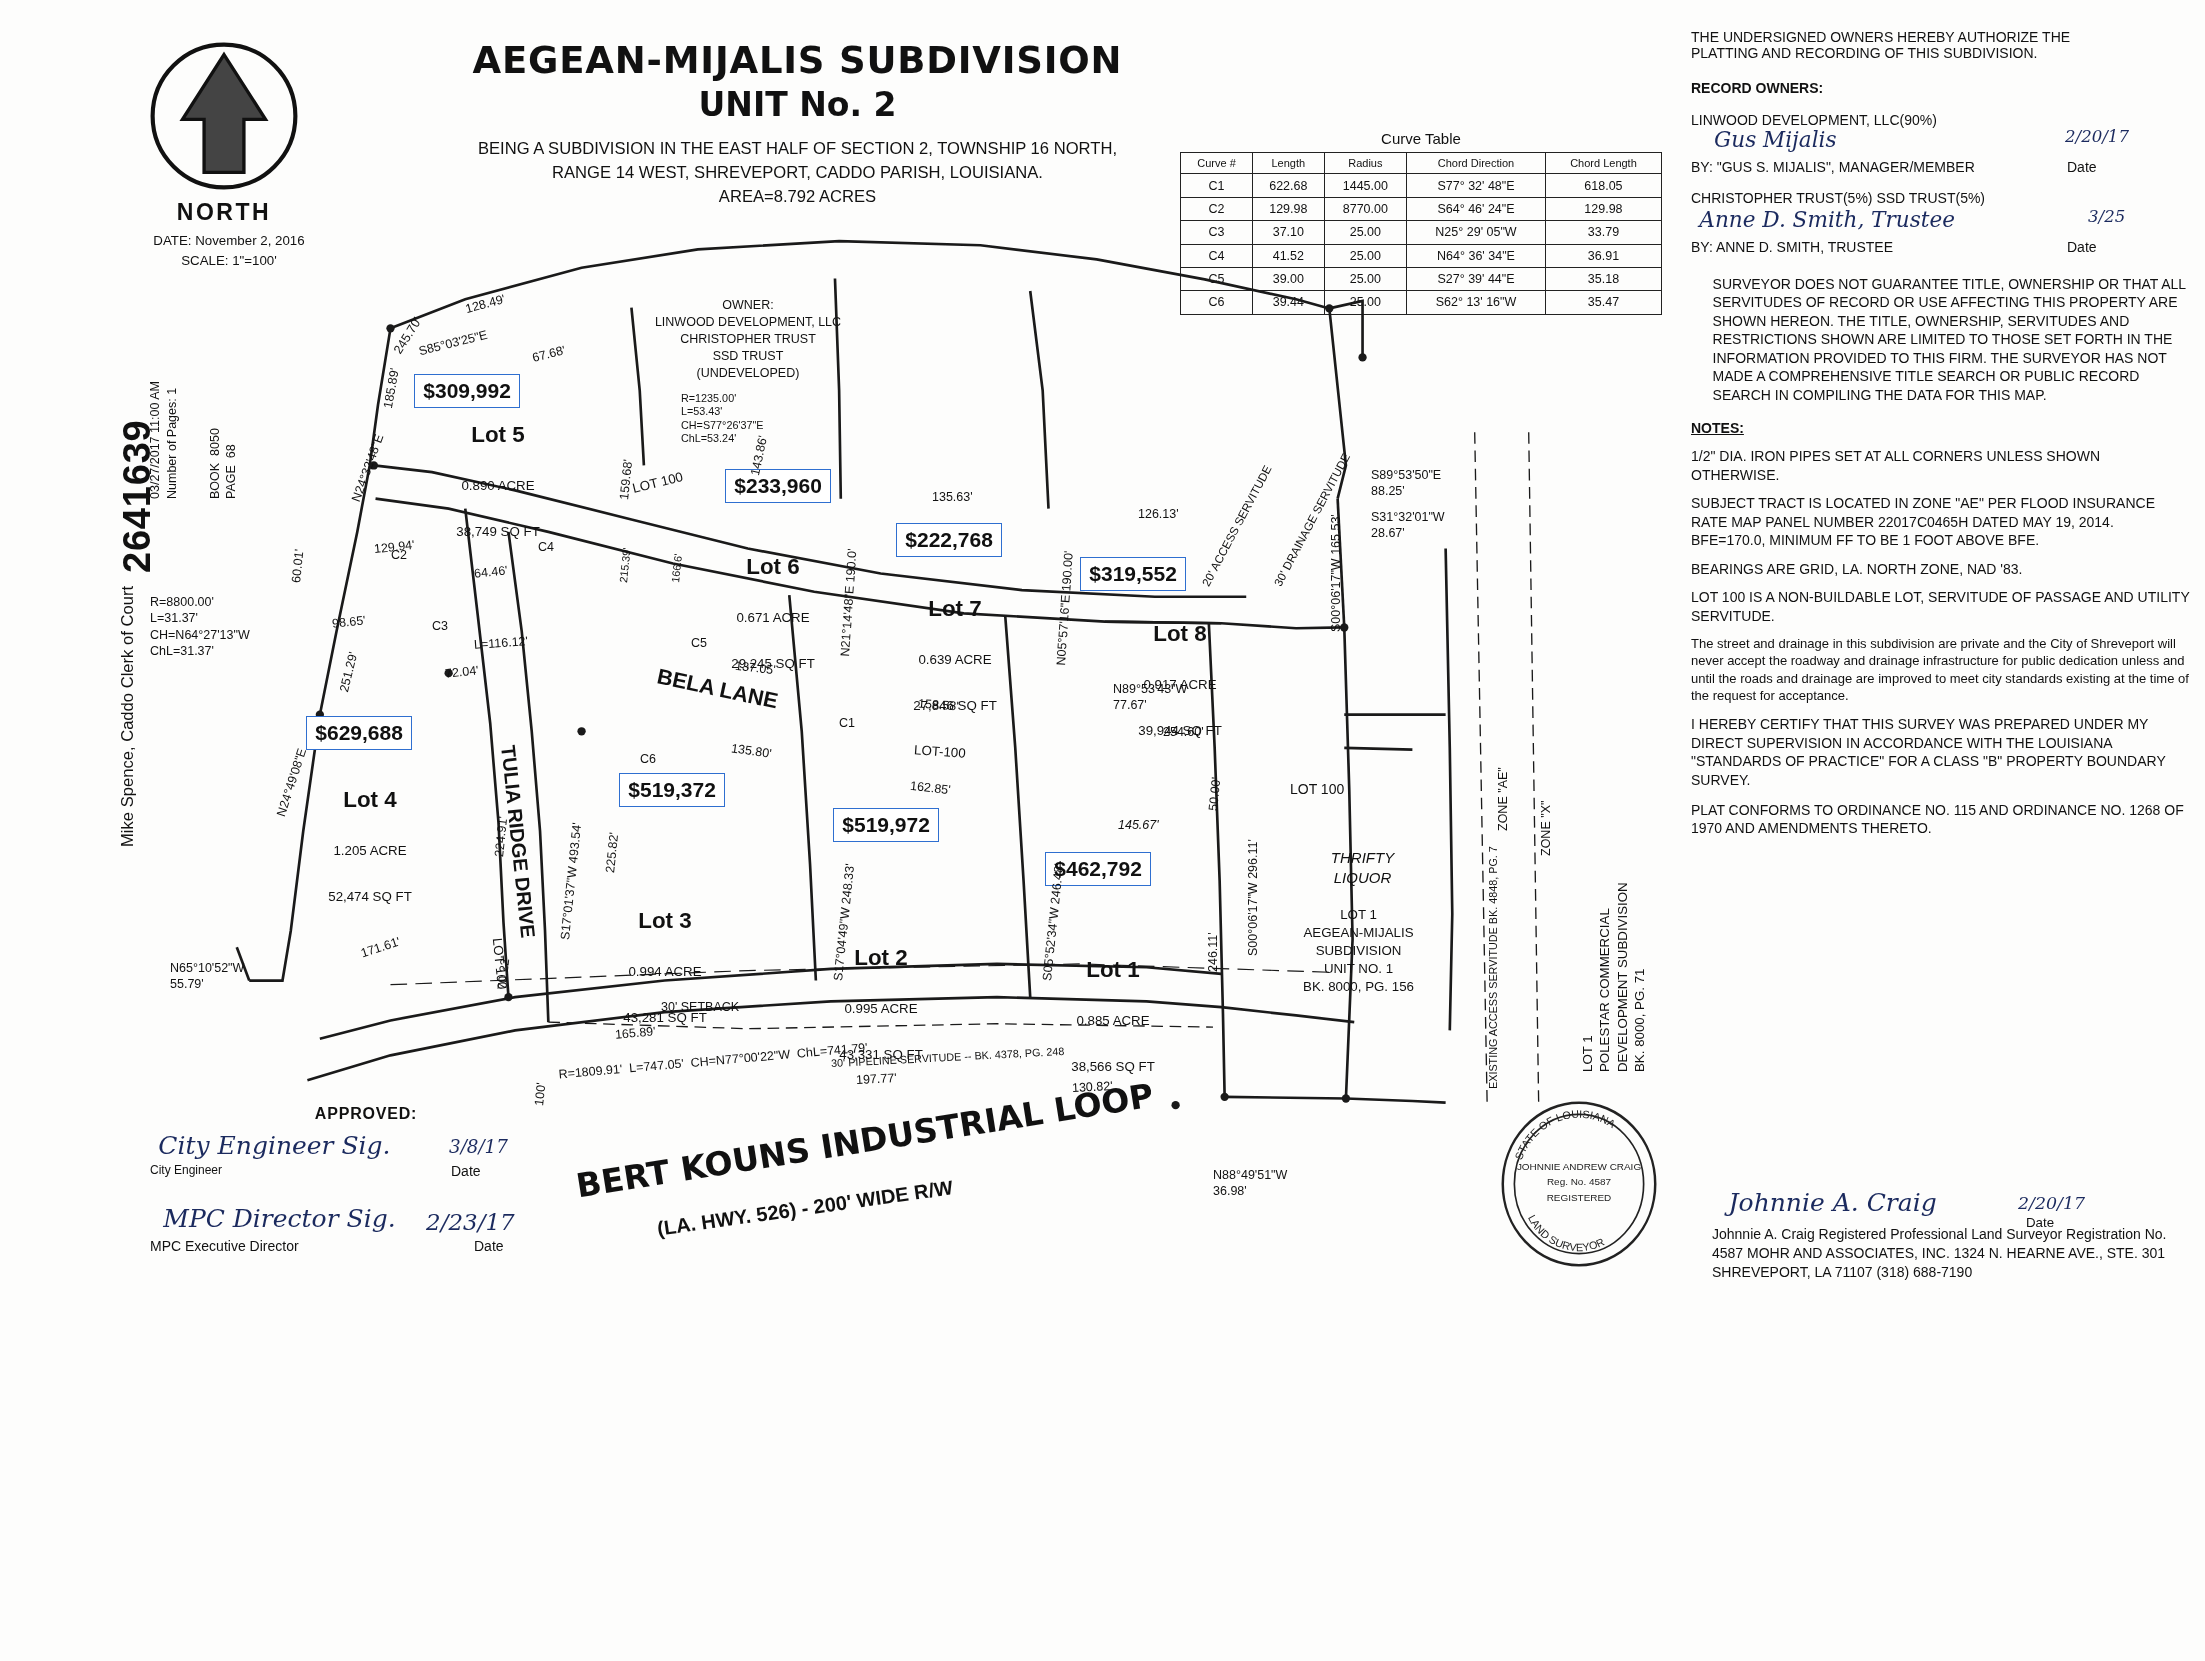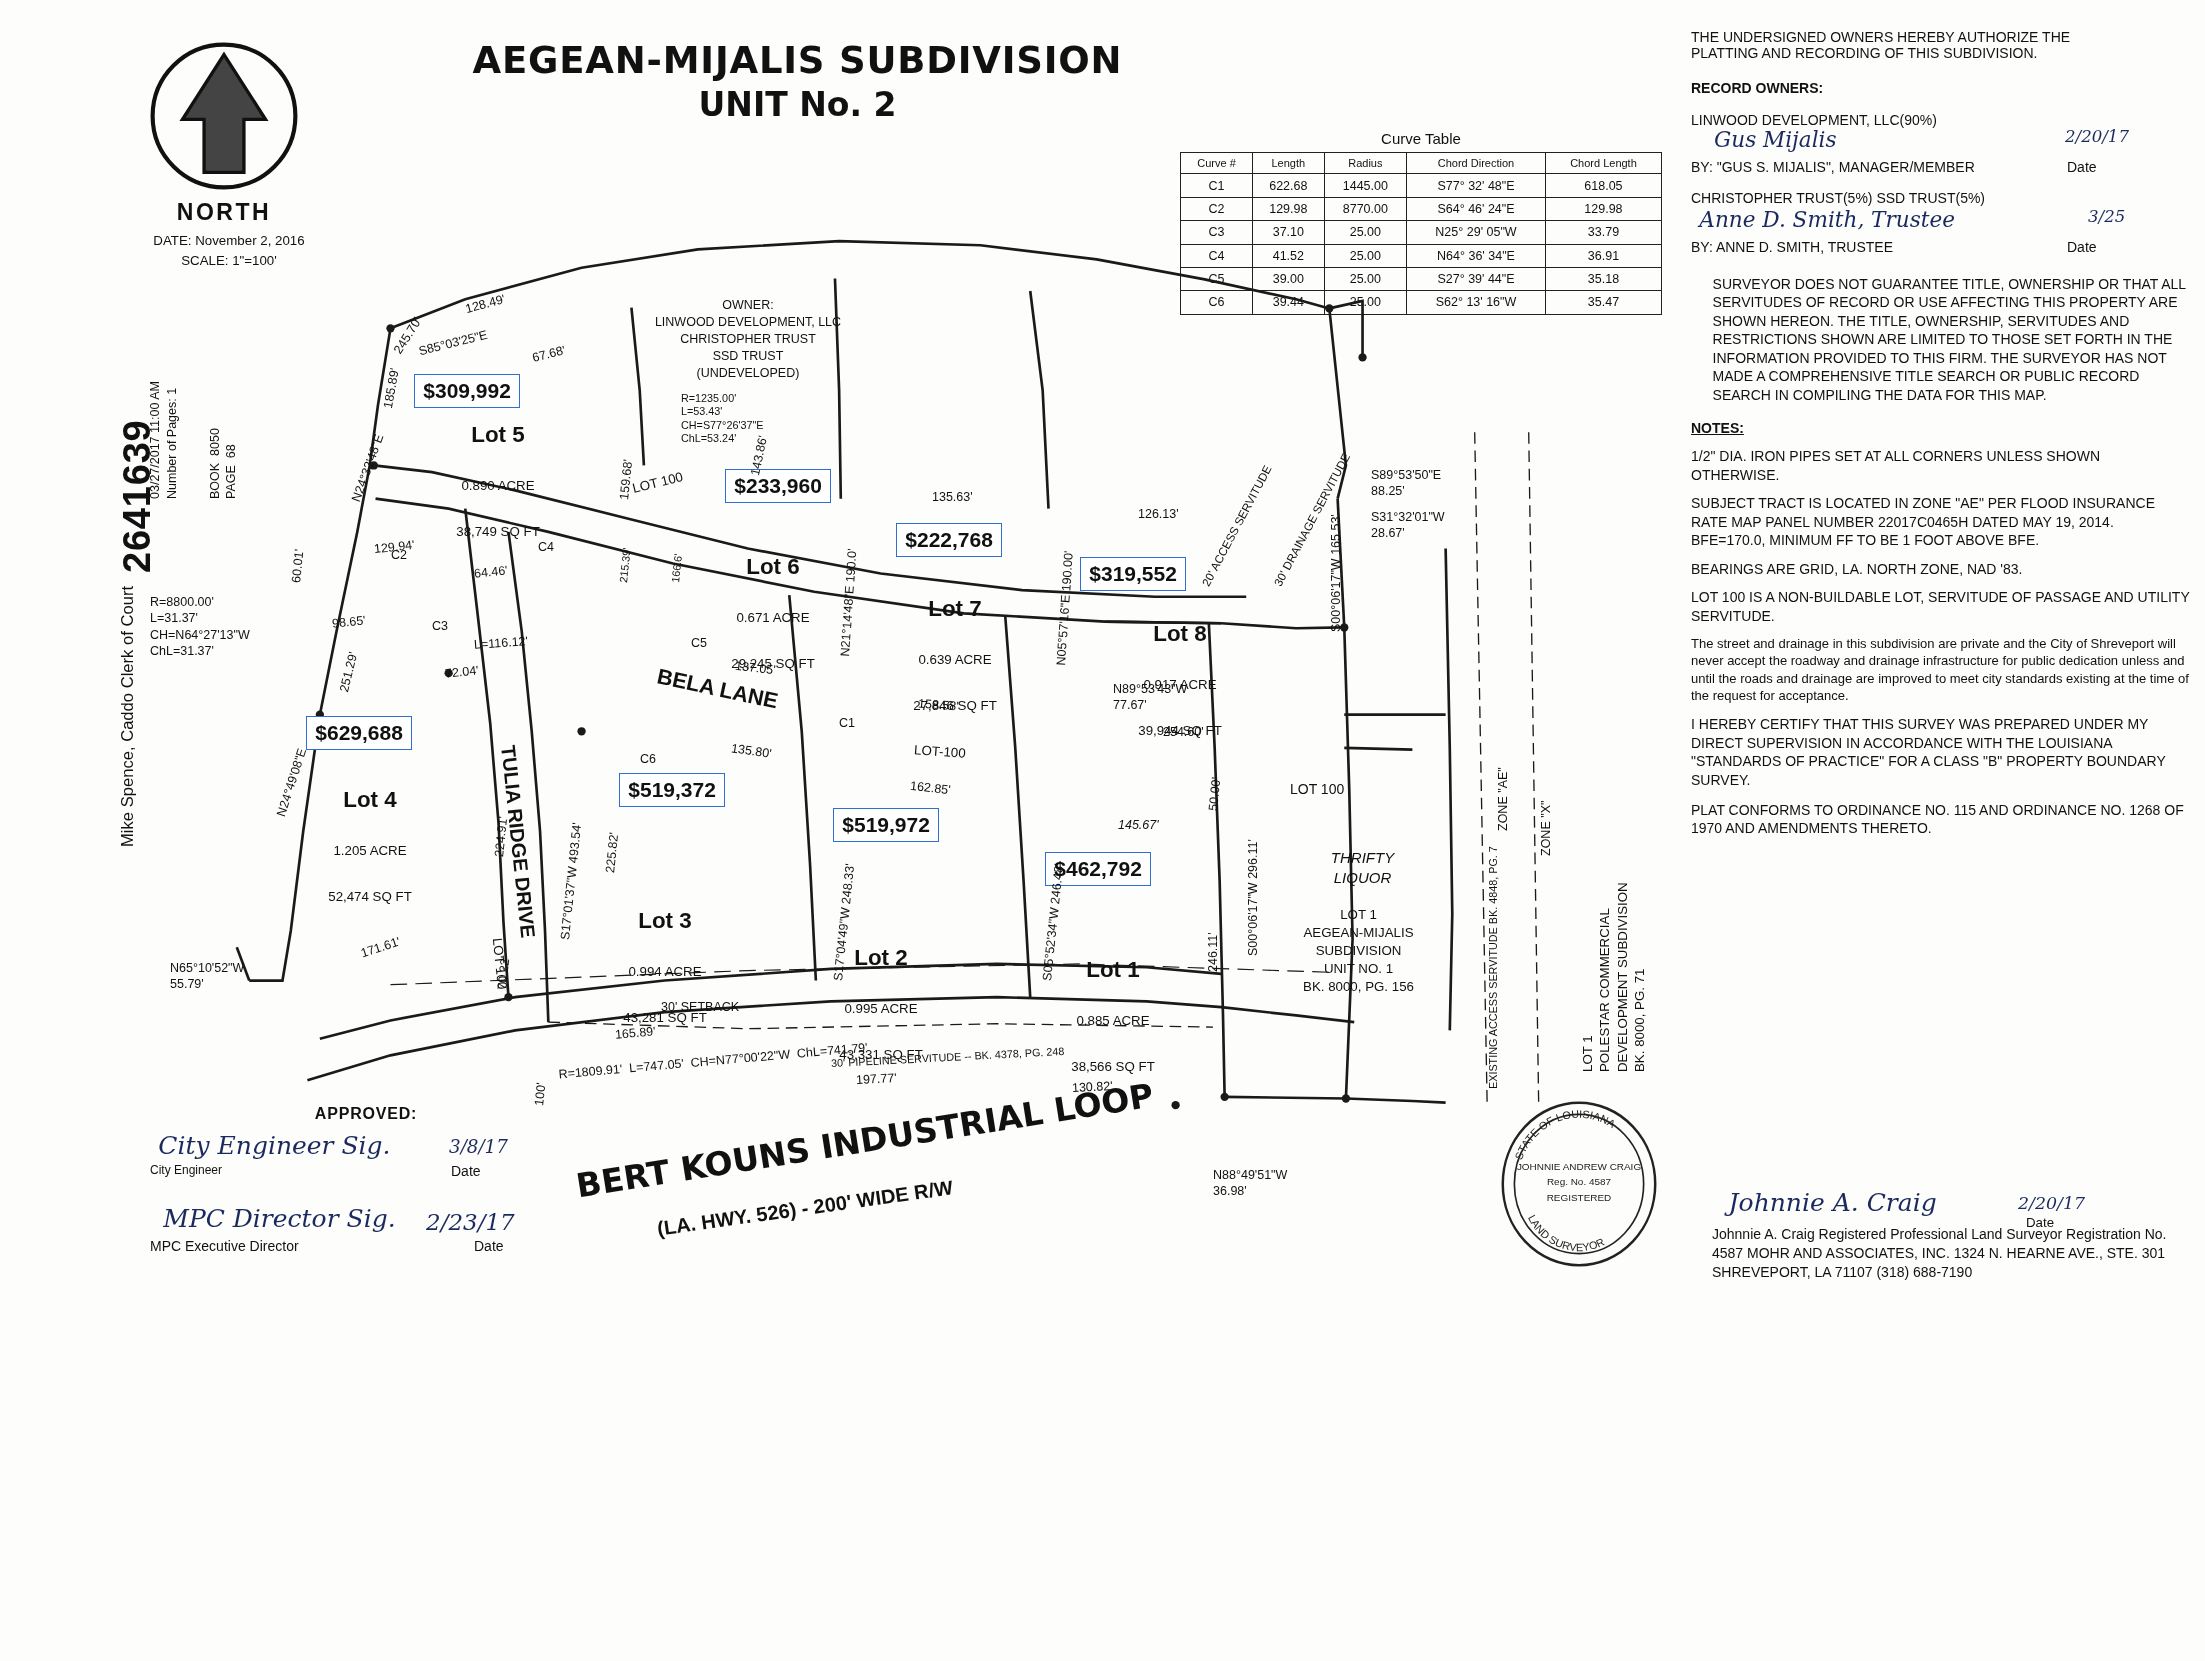--- a/index.html
+++ b/index.html
@@ -48,20 +48,23 @@
       <circle cx="100" cy="100" r="86" fill="none" stroke="#111" stroke-width="5"></circle>
       <path d="M100 26 L150 104 L124 104 L124 168 L76 168 L76 104 L50 104 Z" fill="#444" stroke="#111" stroke-width="4"></path>
       <rect x="14" y="92" width="172" height="18" fill="none" stroke="#111" stroke-width="0"></rect>
     </svg>
   </div>
   <div class="t" id="north-label">NORTH</div>
   <div class="t" id="north-date"><span>DATE: November 2, 2016</span><br><span>SCALE: 1"=100'</span></div>
 
   <div class="t" id="title-main">AEGEAN-MIJALIS SUBDIVISION</div>
   <div class="t" id="title-unit">UNIT No. 2</div>
+  <div class="t" id="title-sub">BEING A SUBDIVISION IN THE EAST HALF OF SECTION 2, TOWNSHIP 16 NORTH,
+RANGE 14 WEST, SHREVEPORT, CADDO PARISH, LOUISIANA.
+AREA=8.792 ACRES</div>
 
   <div class="abs" style="left:90px;top:274px;width:33px;height:582px;">
     <div class="t vert" style="left:28px;top:573px;font-size:16.6px;">Mike Spence, Caddo Clerk of Court</div>
   </div>
   <div class="t vert" style="left:116px;top:573px;font-size:38px;font-weight:bold;letter-spacing:0.8px;">2641639</div>
   <div class="t vert" style="left:148px;top:499px;font-size:12.5px;">03/27/2017 11:00 AM</div>
   <div class="t vert" style="left:165px;top:499px;font-size:12.5px;">Number of Pages: 1</div>
   <div class="t vert" style="left:208px;top:499px;font-size:12.5px;">BOOK  8050</div>
   <div class="t vert" style="left:224px;top:499px;font-size:12.5px;">PAGE  68</div>
 

